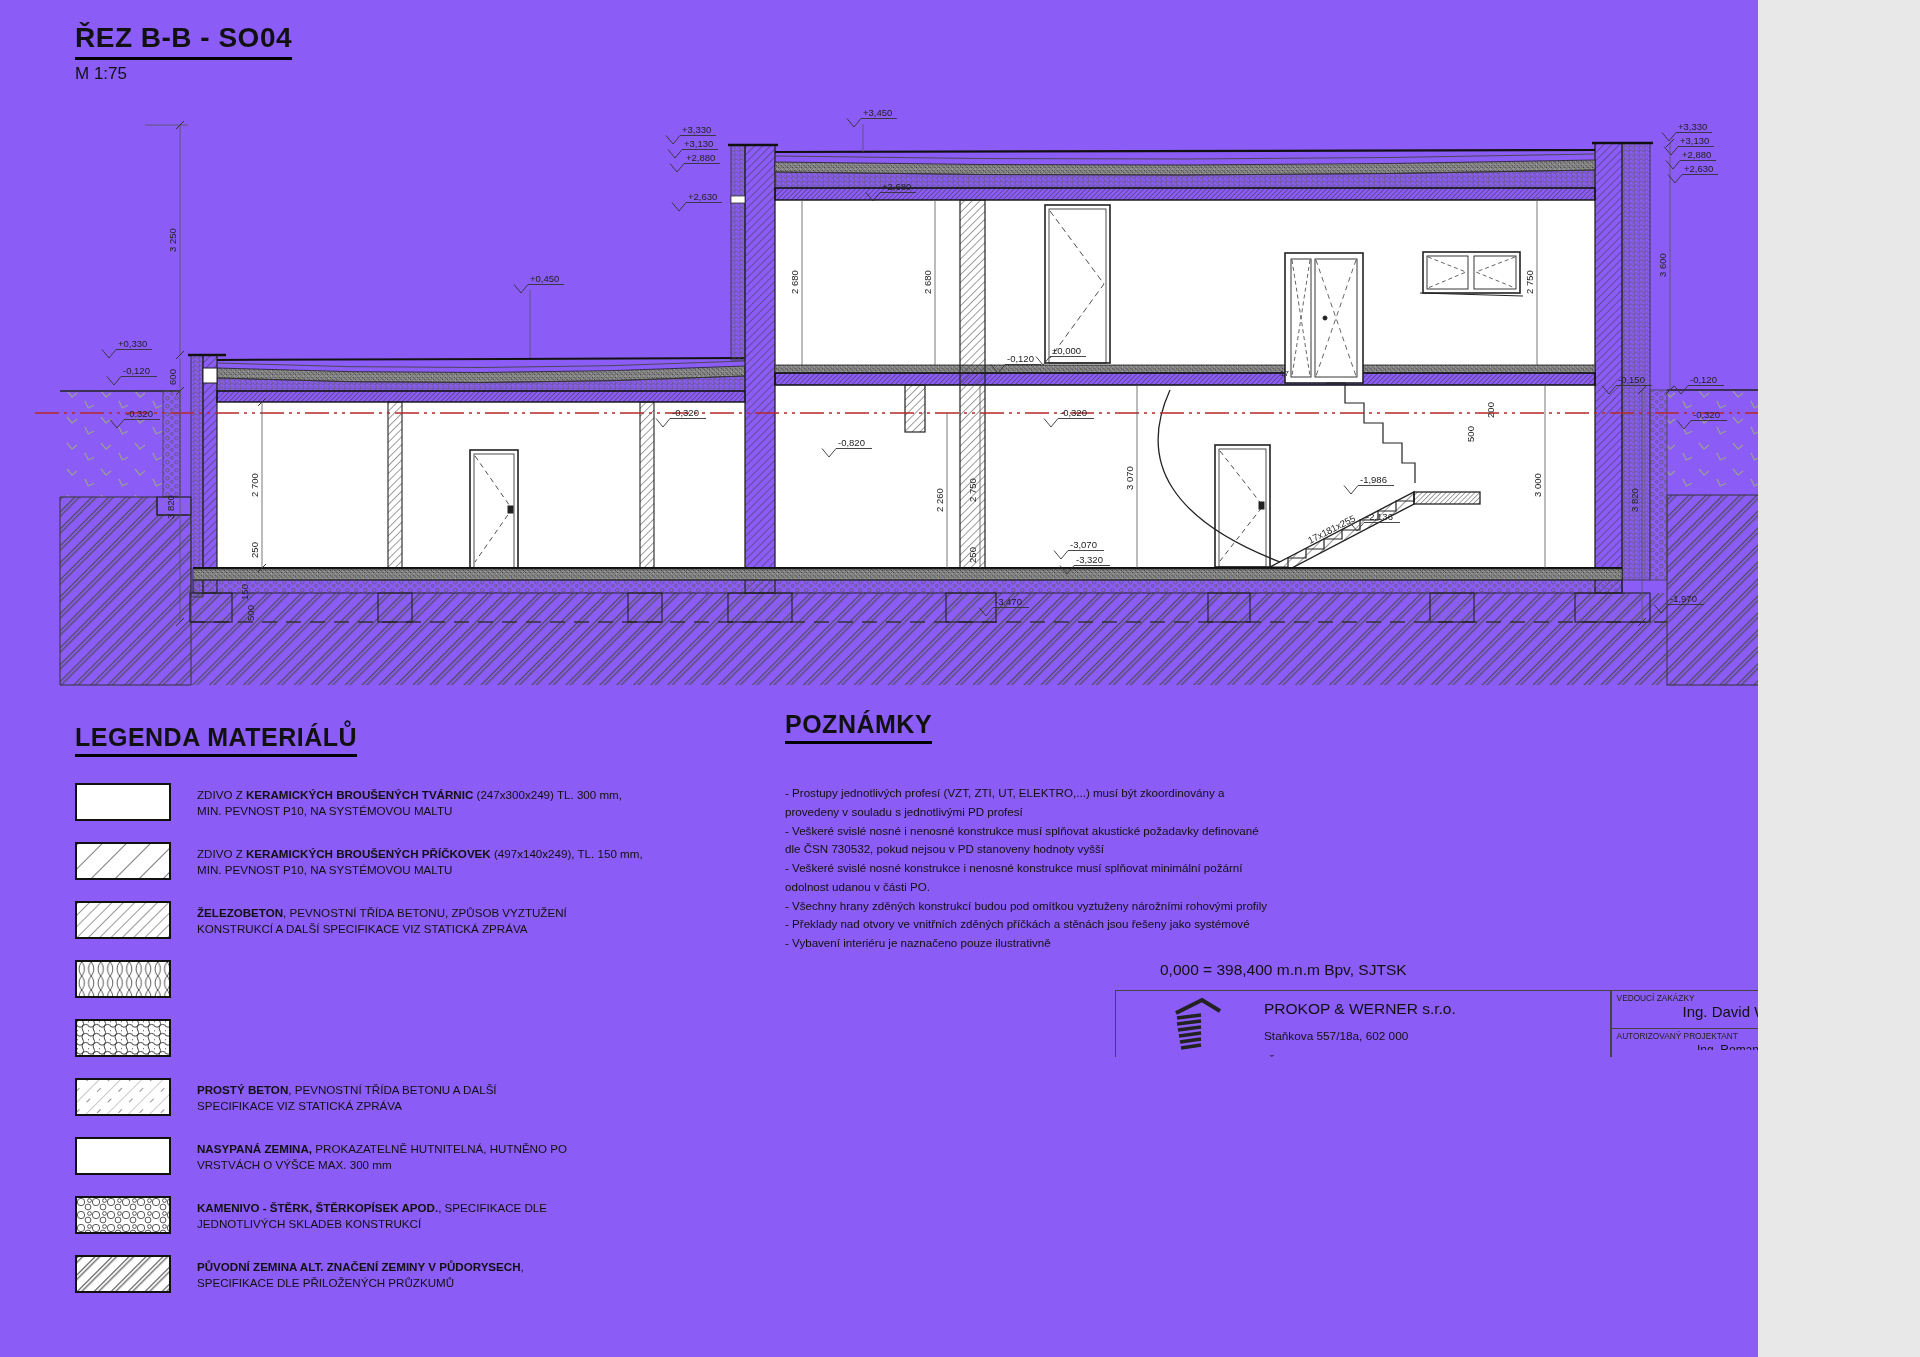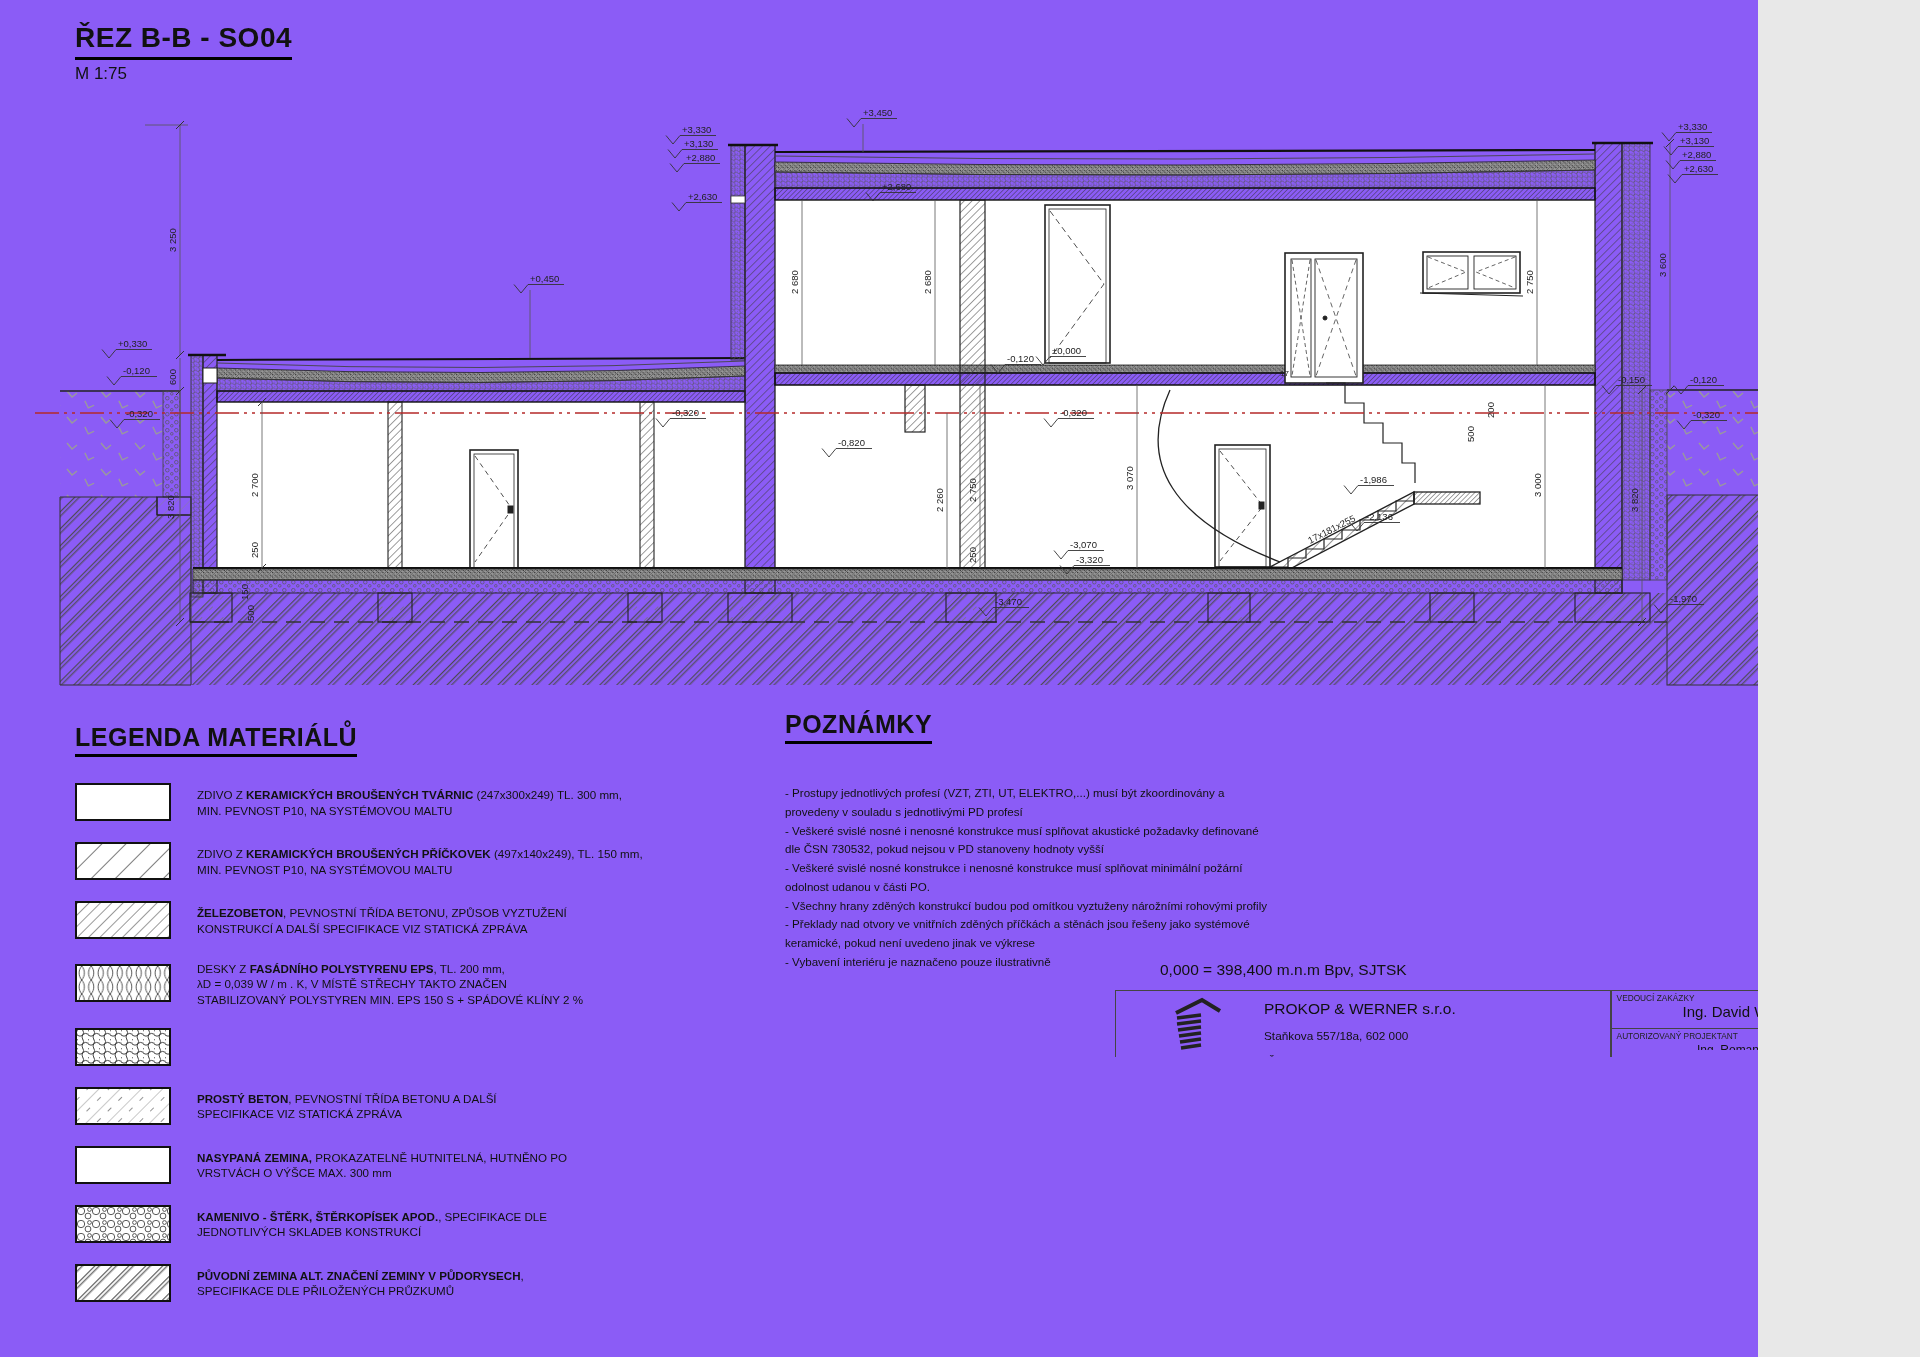--- a/index.html
+++ b/index.html
@@ -391,25 +391,20 @@
             <div><span class="b">ŽELEZOBETON</span><span>, PEVNOSTNÍ TŘÍDA BETONU, ZPŮSOB VYZTUŽENÍ</span></div>
             <div>KONSTRUKCÍ A DALŠÍ SPECIFIKACE VIZ STATICKÁ ZPRÁVA</div>
           </div>
         </div>
         <div class="legend-item">
           <div class="swatch">
             <svg viewBox="0 0 92 34" preserveAspectRatio="none">
               <rect width="92" height="34" fill="url(#epsLoop)"></rect>
             </svg>
           </div>
-          <div class="legend-text">
-            <div><span>DESKY Z </span><span class="b">FASÁDNÍHO POLYSTYRENU EPS</span><span>, TL. 200 mm,</span></div>
-            <div>λD = 0,039 W / m . K, V MÍSTĚ STŘECHY TAKTO ZNAČEN</div>
-            <div>STABILIZOVANÝ POLYSTYREN MIN. EPS 150 S + SPÁDOVÉ KLÍNY 2 %</div>
-          </div>
         </div>
         <div class="legend-item">
           <div class="swatch">
             <svg viewBox="0 0 92 34" preserveAspectRatio="none">
               <rect width="92" height="34" fill="url(#hexPat)"></rect>
             </svg>
           </div>
         </div>
         <div class="legend-item">
           <div class="swatch">
@@ -462,21 +457,20 @@
     <div class="sec-heading">POZNÁMKY</div>
     <div class="notes-lines" id="notes-lines">
         <div>- Prostupy jednotlivých profesí (VZT, ZTI, UT, ELEKTRO,...) musí být zkoordinovány a</div>
         <div>provedeny v souladu s jednotlivými PD profesí</div>
         <div>- Veškeré svislé nosné i nenosné konstrukce musí splňovat akustické požadavky definované</div>
         <div>dle ČSN 730532, pokud nejsou v PD stanoveny hodnoty vyšší</div>
         <div>- Veškeré svislé nosné konstrukce i nenosné konstrukce musí splňovat minimální požární</div>
         <div>odolnost udanou v části PO.</div>
         <div>- Všechny hrany zděných konstrukcí budou pod omítkou vyztuženy nárožními rohovými profily</div>
         <div>- Překlady nad otvory ve vnitřních zděných příčkách a stěnách jsou řešeny jako systémové</div>
-        <div>keramické, pokud není uvedeno jinak ve výkrese</div>
         <div>- Vybavení interiéru je naznačeno pouze ilustrativně</div>
       </div>
   </div>
 
   <div class="datum">0,000 = 398,400 m.n.m Bpv, SJTSK</div>
 
   <div class="tblock">
     <svg class="tb-logo" width="64" height="56" viewBox="0 0 64 56">
       <path d="M8,16 L34,3 L52,14" fill="none" stroke="#222" stroke-width="4"></path>
       <g stroke="#222" stroke-width="3.4">

